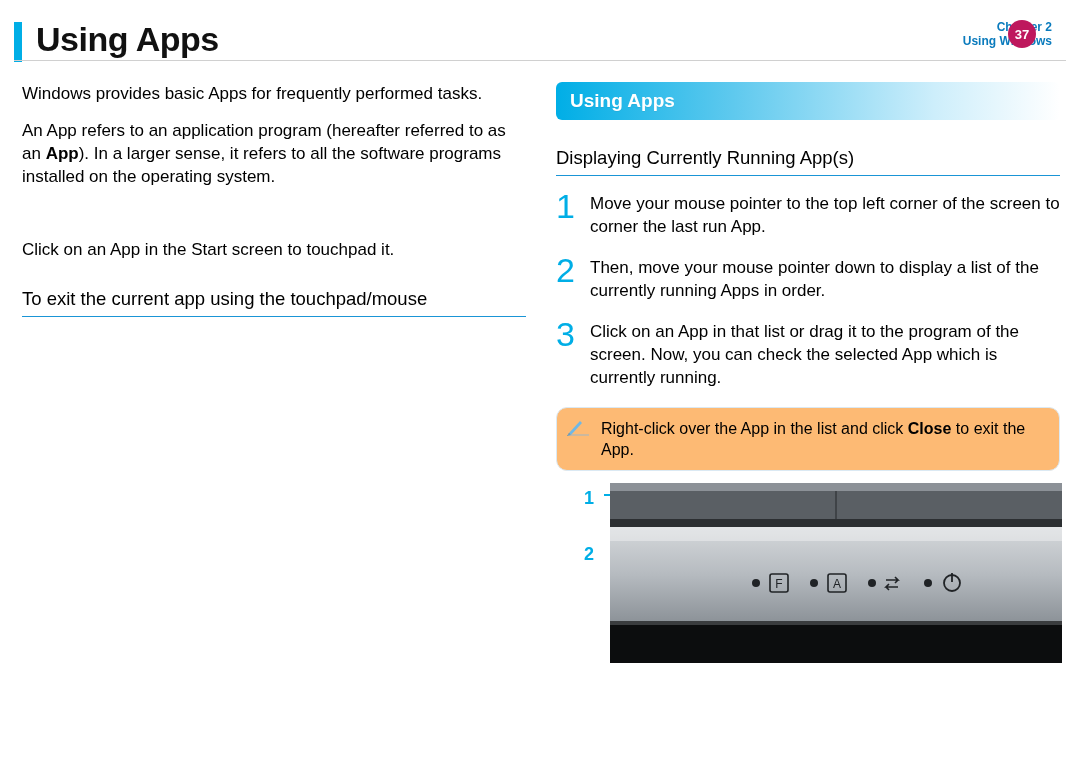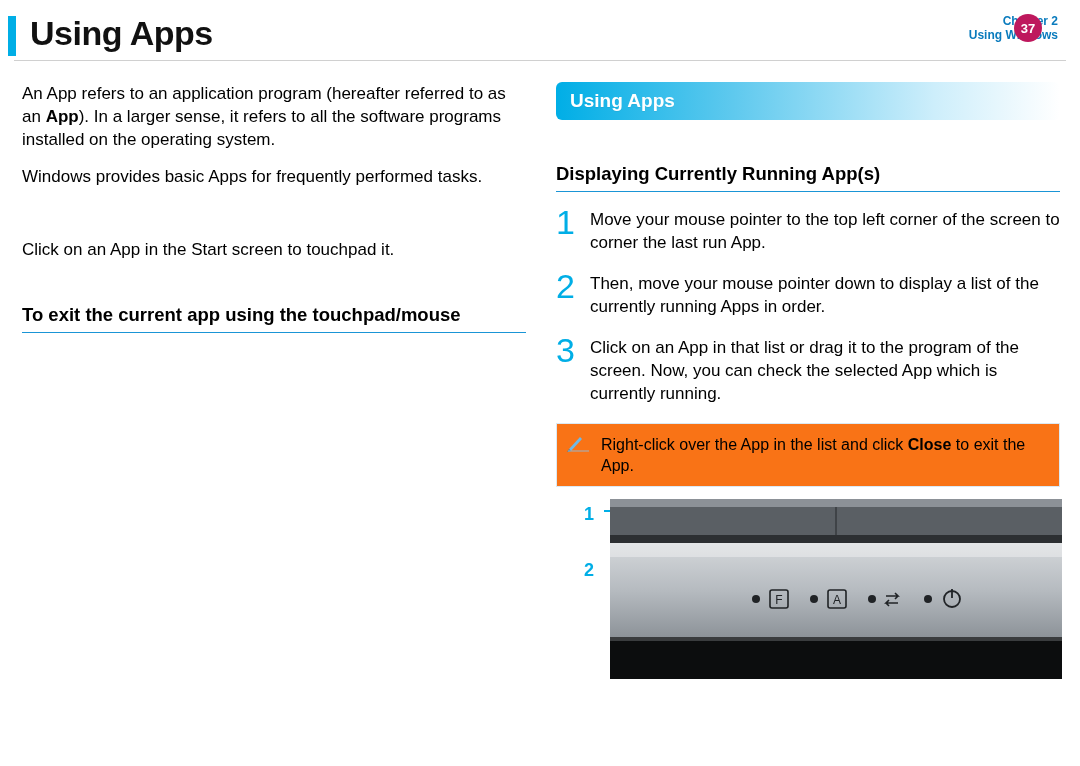--- a/index.html
+++ b/index.html
@@ -1,17 +1,17 @@
 <!DOCTYPE html>
 <html><head>
 <meta charset="utf-8">
 <style>
   * { box-sizing: border-box; margin: 0; padding: 0; }
   html, body { width: 1080px; height: 766px; font-family: "Segoe UI", Arial, sans-serif; color: #000; background: #fff; }
-  .page { position: relative; width: 1080px; height: 661px; padding: 8px; }
+  .page { position: relative; width: 1080px; height: 661px; padding: 14px; }
 
   
   .header { position: relative; height: 50px; }
   .header-accent { position: absolute; left: 0; top: 8px; width: 8px; height: 40px; background: #00aee6; }
   .page-title { position: absolute; left: 22px; top: 6px; font-size: 34px; font-weight: 700; letter-spacing: -0.5px; color: #111; }
   .page-badge { position: absolute; right: 16px; top: 50%; transform: translateY(-50%); width: 28px; height: 28px; border-radius: 50%; background: #be185d; color: #fff; font-size: 13px; font-weight: 600; display:flex; align-items:center; justify-content:center; }
   .header-right-wrap { position:absolute; right:14px; top:6px; display:flex; align-items:center; gap:10px; }
   .header-right-text { text-align:right; font-size:12px; line-height:14px; color:#0a7bbd; font-weight:700; }
 
   .rule { position:absolute; left:14px; top:60px; width:1052px; height:1px; background:#d0d0d0; }
@@ -31,44 +31,44 @@
     background: linear-gradient(to right, #00aee6 0%, #5ec9ee 35%, #cdeefb 75%, #ffffff 100%);
     color: #fff;
     font-weight: 700;
     font-size: 19px;
     line-height: 38px;
     padding-left: 14px;
     text-shadow: 0 1px 0 rgba(0,0,0,.05);
   }
 
   .sub-heading {
-    font-weight: 700;
+    font-weight: 400;
     font-size: 18.5px;
-    margin-top: 42px;
+    margin-top: 26px;
     margin-bottom: 6px;
   }
   .sub-rule { height:1px; background:#1a95d6; margin-bottom: 16px; }
 
   .close-chip {
     display:inline-flex; align-items:center; justify-content:center;
     width:17px; height:17px; background:#444; color:#fff; border-radius:2px;
     font-size:12px; line-height:1; vertical-align: -2px;
   }
 
   
   .step { display:flex; gap:12px; margin-bottom: 18px; }
   .step-num { color:#00aee6; font-size:34px; font-weight:400; line-height:28px; min-width:22px; font-family: "Segoe UI Light", "Segoe UI", Arial, sans-serif; }
   .step-text { flex:1; }
 
   
   .note {
     margin-top: 8px;
-    background:#f97316;
+    background:#fdba74;
     border:1px solid #dbe9f3;
-    border-radius:0;
+    border-radius:11px;
     padding:10px 12px 10px 44px;
     position:relative;
     font-size:16px;
     line-height:21px;
   }
   .note-icon {
     position:absolute; left:10px; top:10px; width:24px; height:18px;
   }
   .note-icon svg { width:24px; height:18px; }
 
@@ -93,24 +93,24 @@
       <div class="header-right-text">
         <div>Chapter 2</div>
         <div>Using Windows</div>
       </div>
       <div class="page-badge">37</div>
     </div>
   </div>
   <div class="rule"></div>
 
   <div class="col colL">
+    <p>Windows provides basic Apps for frequently performed tasks.</p>
     <p>
       <span>An App refers to an application program (hereafter referred to as an </span><b>App</b><span>). In a larger sense, it refers to all the software programs installed on the operating system.</span>
     </p>
-    <p>Windows provides basic Apps for frequently performed tasks.</p>
 
     <div style="height:36px"></div>
     <p>Click on an App in the Start screen to touchpad it.</p>
 
     <div class="sub-heading">To exit the current app using the touchpad/mouse</div>
     <div class="sub-rule"></div>
   </div>
 
   <div class="col colR">
     <div class="section-banner" style="margin-top:0">Using Apps</div>

